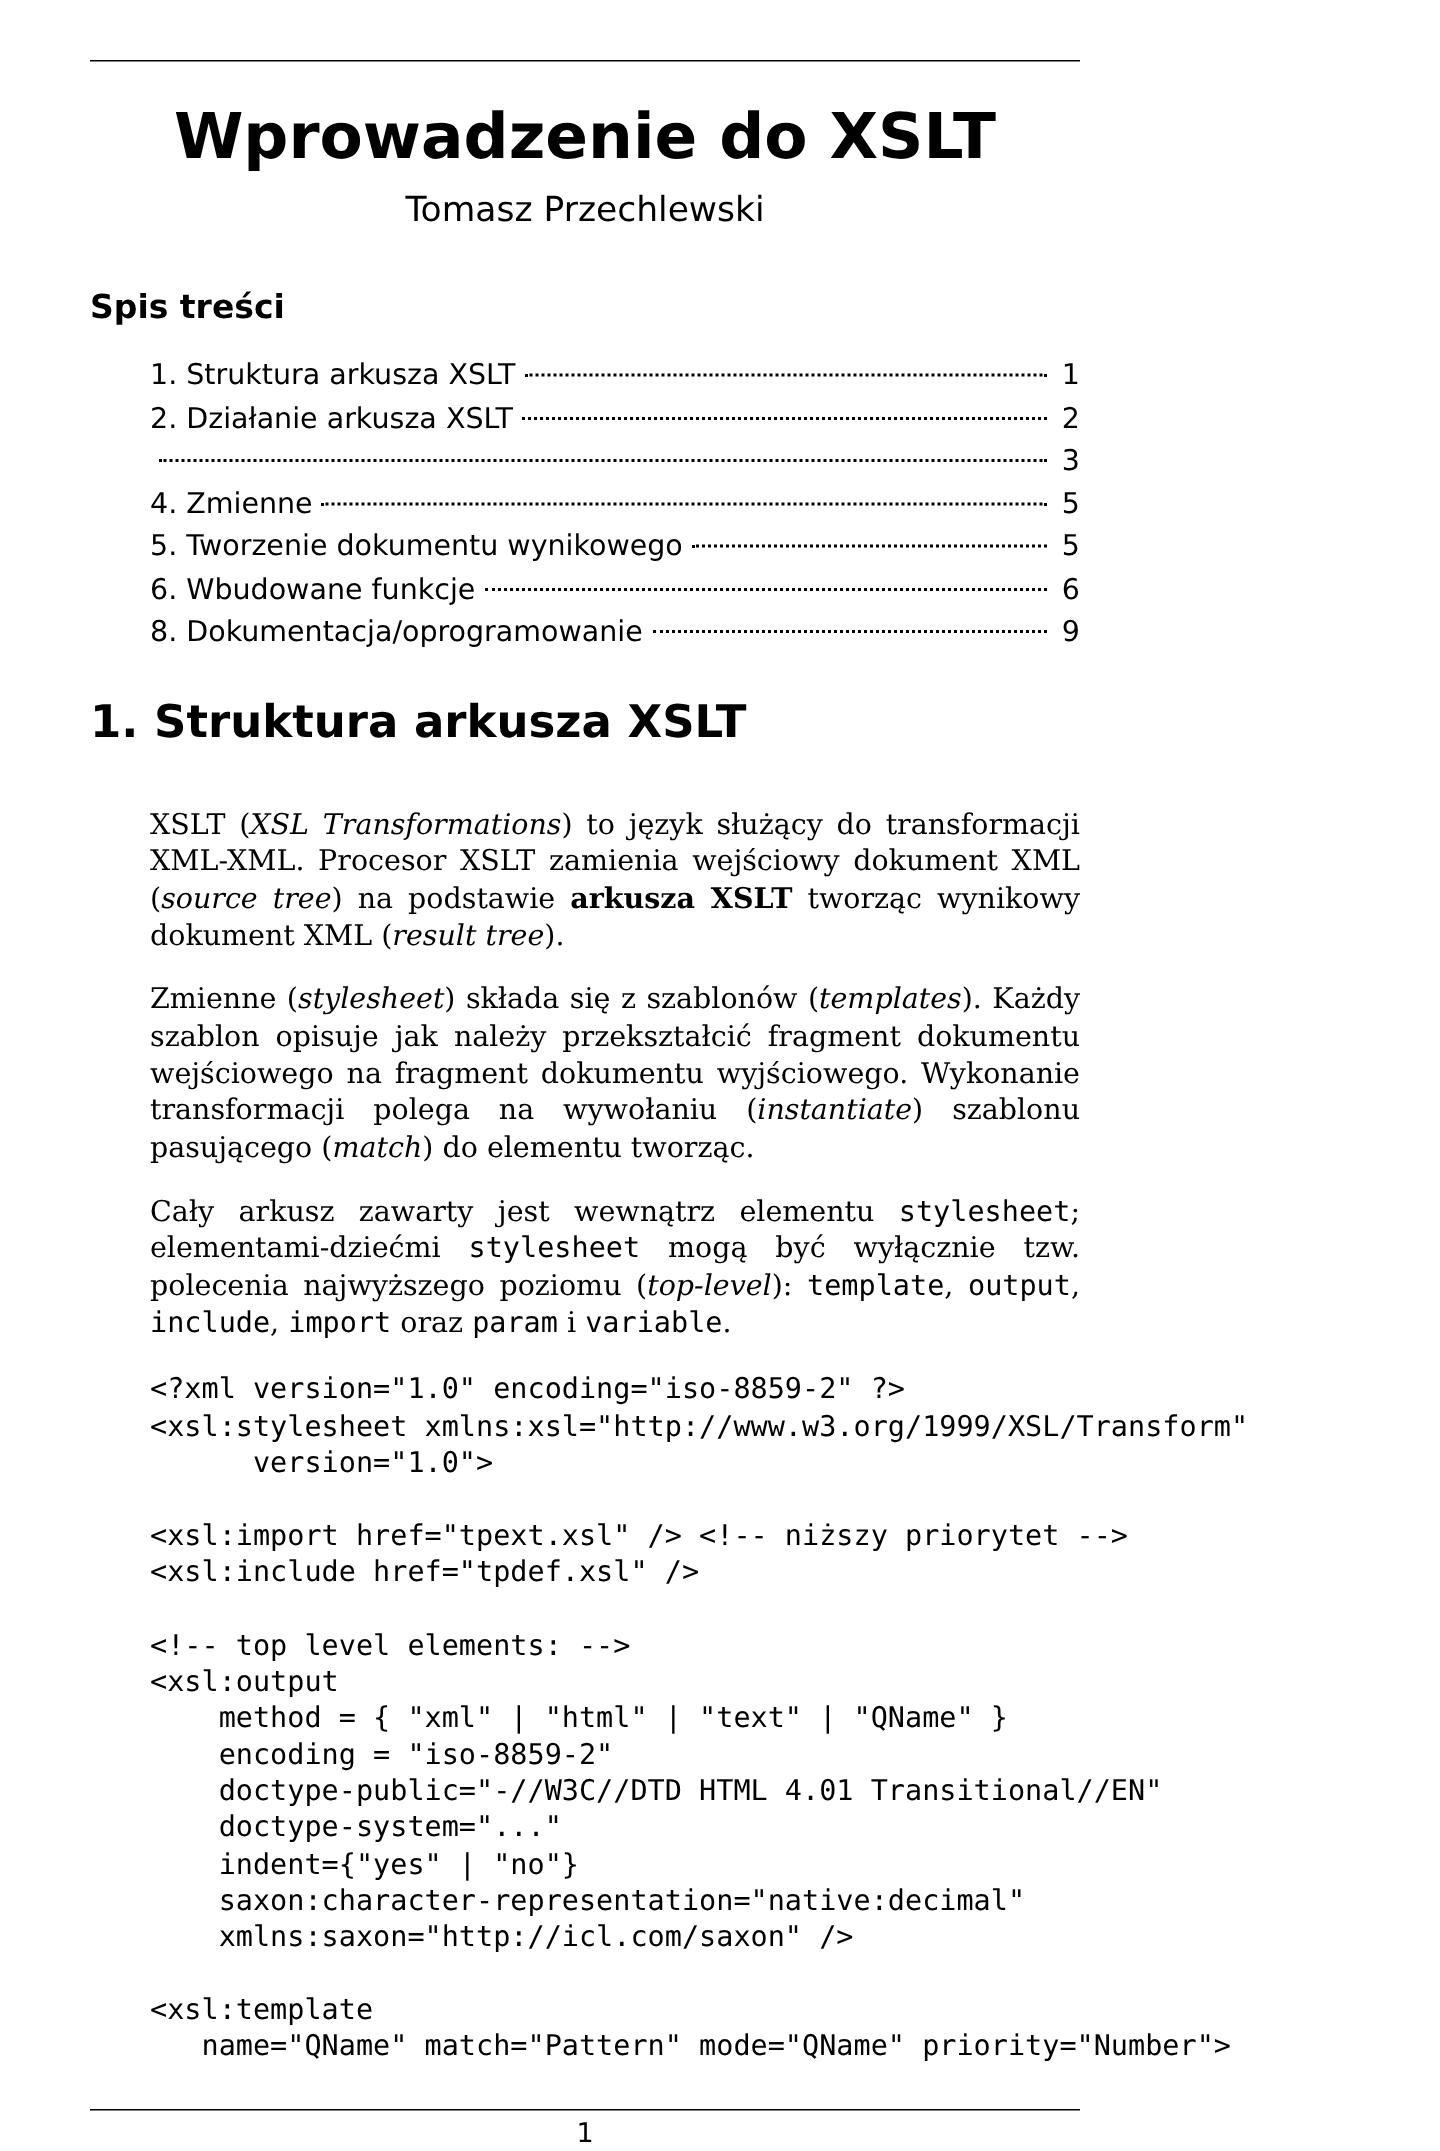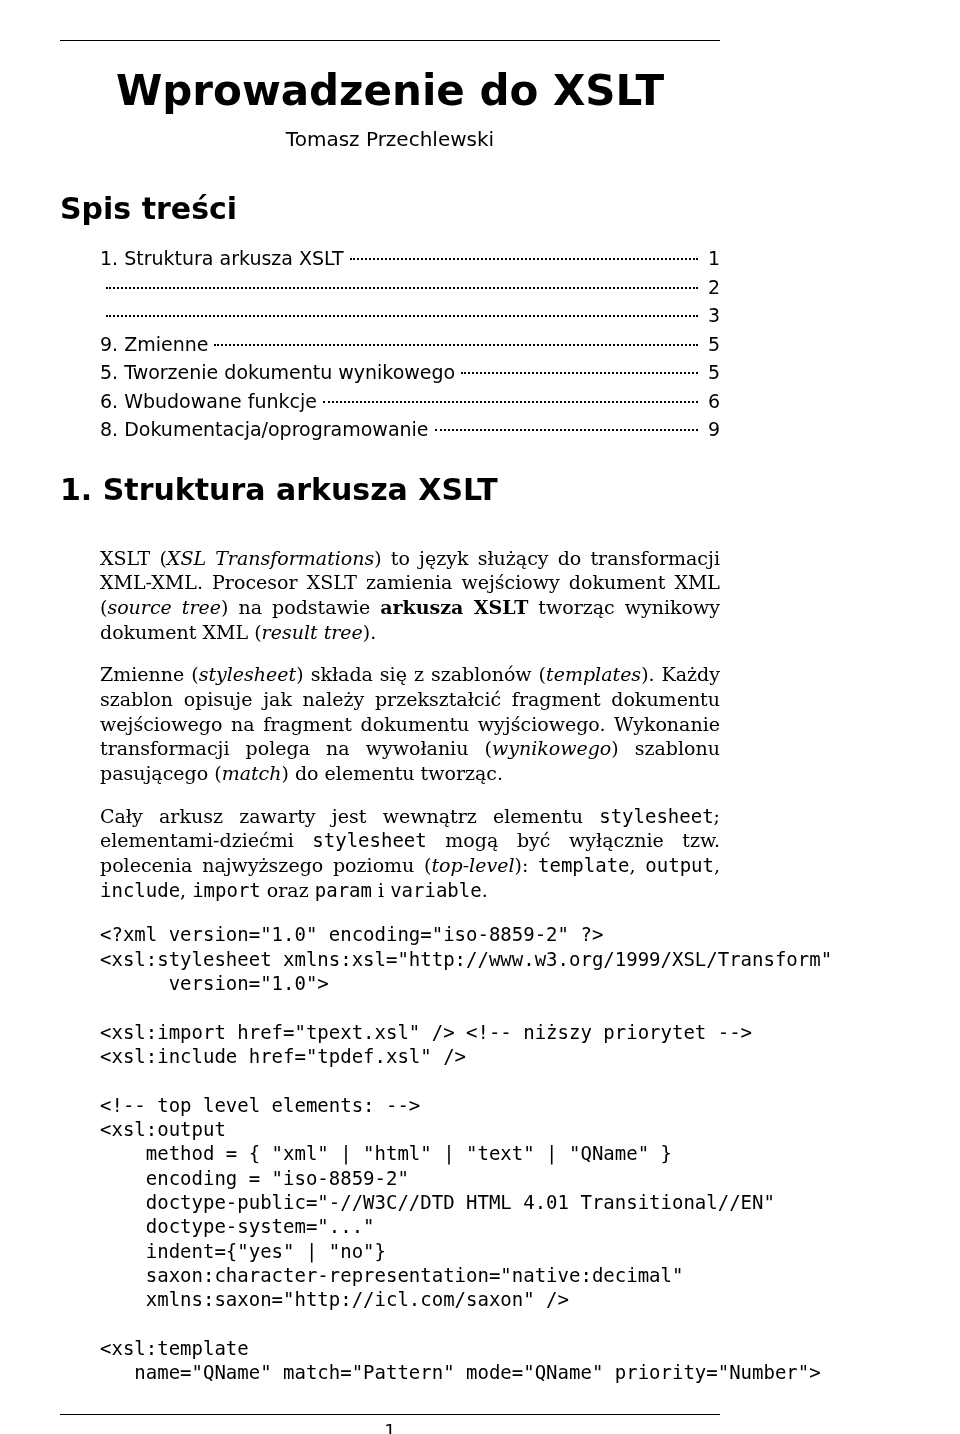--- a/index.html
+++ b/index.html
@@ -26,27 +26,27 @@
     border-top: 1.5px solid #000;
     margin: 30px 0 5px 0;
   }
   h1.main-title {
     font-size: 42px;
     font-weight: 700;
     text-align: center;
     margin: 10px 0 5px 0;
   }
   .author {
-    font-size: 20px;
+    font-size: 23px;
     font-weight: 400;
     text-align: center;
     margin: 12px 0 40px 0;
   }
   h2.toc-heading {
-    font-size: 30px;
+    font-size: 22px;
     font-weight: 700;
     margin: 30px 0 18px 0;
   }
   .toc {
     padding-left: 40px;
     font-size: 19px;
     line-height: 1.5;
   }
   .toc-row {
     display: flex;
@@ -104,29 +104,30 @@
 
   <h2 class="toc-heading">Spis treści</h2>
 
   <div class="toc">
     <div class="toc-row">
       <span class="toc-label">1. Struktura arkusza XSLT</span>
       <span class="toc-dots"></span>
       <span class="toc-page">1</span>
     </div>
     <div class="toc-row">
+      <span class="toc-label">2. Działanie arkusza XSLT</span>
       <span class="toc-dots"></span>
       <span class="toc-page">2</span>
     </div>
     <div class="toc-row">
       <span class="toc-dots"></span>
       <span class="toc-page">3</span>
     </div>
     <div class="toc-row">
-      <span class="toc-label">9. Zmienne</span>
+      <span class="toc-label">4. Zmienne</span>
       <span class="toc-dots"></span>
       <span class="toc-page">5</span>
     </div>
     <div class="toc-row">
       <span class="toc-label">5. Tworzenie dokumentu wynikowego</span>
       <span class="toc-dots"></span>
       <span class="toc-page">5</span>
     </div>
     <div class="toc-row">
       <span class="toc-label">6. Wbudowane funkcje</span>
@@ -142,21 +143,21 @@
 
   <h2 class="section-heading">1. Struktura arkusza XSLT</h2>
 
   <div class="body">
 
     <p>
       <span>XSLT (</span><em>XSL Transformations</em><span>) to język służący do transformacji XML-XML. Procesor XSLT zamienia wejściowy dokument XML (</span><em>source tree</em><span>) na podstawie </span><b>arkusza XSLT</b><span> tworząc wynikowy dokument XML (</span><em>result tree</em><span>).</span>
     </p>
 
     <p>
-      <span>Zmienne (</span><em>stylesheet</em><span>) składa się z szablonów (</span><em>templates</em><span>). Każdy szablon opisuje jak należy przekształcić fragment dokumentu wejściowego na fragment dokumentu wyjściowego. Wykonanie transformacji polega na wywołaniu (</span><em>wynikowego</em><span>) szablonu pasującego (</span><em>match</em><span>) do elementu tworząc.</span>
+      <span>Zmienne (</span><em>stylesheet</em><span>) składa się z szablonów (</span><em>templates</em><span>). Każdy szablon opisuje jak należy przekształcić fragment dokumentu wejściowego na fragment dokumentu wyjściowego. Wykonanie transformacji polega na wywołaniu (</span><em>instantiate</em><span>) szablonu pasującego (</span><em>match</em><span>) do elementu tworząc.</span>
     </p>
 
     <p>
       <span>Cały arkusz zawarty jest wewnątrz elementu </span><span class="mono">stylesheet</span><span>; elementami-dziećmi </span><span class="mono">stylesheet</span><span> mogą być wyłącznie tzw. polecenia najwyższego poziomu (</span><em>top-level</em><span>): </span><span class="mono">template</span><span>, </span><span class="mono">output</span><span>, </span><span class="mono">include</span><span>, </span><span class="mono">import</span><span> oraz </span><span class="mono">param</span><span> i </span><span class="mono">variable</span><span>.</span>
     </p>
 
     <pre class="code">&lt;?xml version="1.0" encoding="iso-8859-2" ?&gt;
 &lt;xsl:stylesheet xmlns:xsl="http://www.w3.org/1999/XSL/Transform"
       version="1.0"&gt;
 

